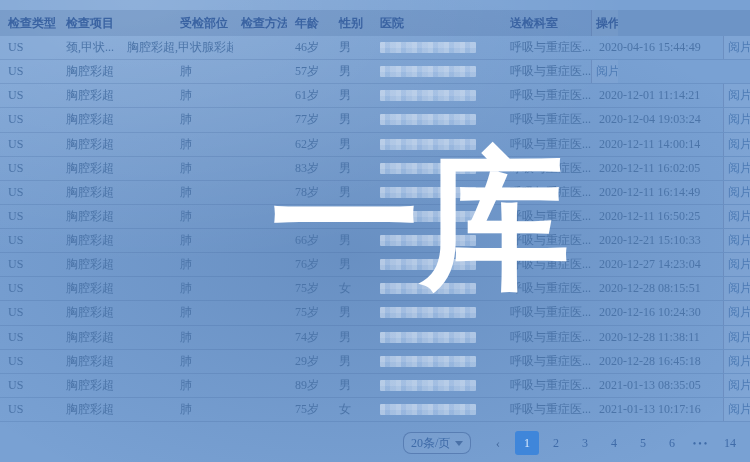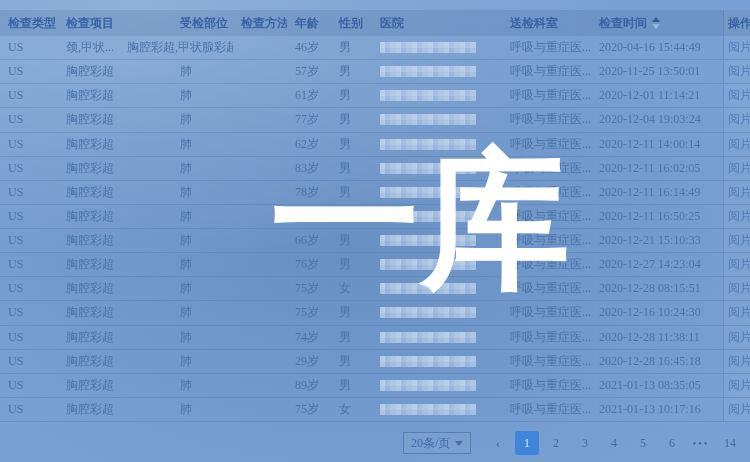--- a/index.html
+++ b/index.html
@@ -46,21 +46,21 @@
     font-size:150px;line-height:1;font-weight:800;color:#ffffff;
     white-space:nowrap;pointer-events:none;margin-left:46px;
   }
   
   .pagination{
     position:absolute;right:8px;bottom:7px;height:24px;
     display:flex;align-items:center;gap:5px;color:#3f6ba8;z-index:6;
   }
   .page-size{
     width:68px;height:22px;box-sizing:border-box;
-    border:1px solid rgba(66,104,160,0.60);border-radius:0;
+    border:1px solid rgba(66,104,160,0.60);border-radius:8px;
     display:flex;align-items:center;justify-content:space-between;
     padding:0 7px;margin-right:10px;background:rgba(255,255,255,0.04);
   }
   .chevron-down{width:0;height:0;border-left:4px solid transparent;border-right:4px solid transparent;border-top:5px solid rgba(66,104,160,0.85);}
   .page-btn{
     min-width:24px;height:24px;box-sizing:border-box;border-radius:3px;
     display:flex;align-items:center;justify-content:center;cursor:pointer;
   }
   .page-btn.active{background:#3f86da;color:#d9e9fb;}
   .prev-btn{font-size:13px;color:#44699c;}
@@ -97,27 +97,20 @@
 
   </div>
       <div class="cell c6">
     <span>医院</span>
 
   </div>
       <div class="cell c7">
     <span>送检科室</span>
 
   </div>
-      <div class="cell c8">
-    <span>检查时间</span>
-    <span class="sort-icon">
-      <span class="caret caret-up"></span>
-      <span class="caret caret-down"></span>
-    </span>
-  </div>
       <div class="cell c9">
     <span>操作</span>
 
   </div>
     </div>
 
   <div class="table-body">
       <div class="row">
     <div class="cell c0">US</div>
     <div class="cell c2">颈,甲状...</div>
@@ -138,21 +131,20 @@
     <div class="cell c0">US</div>
     <div class="cell c1">胸腔彩超</div>
     <div class="cell c2">肺</div>
     <div class="cell c3"></div>
     <div class="cell c4">57岁</div>
     <div class="cell c5">男</div>
     <div class="cell c6">
       <span class="redact"></span>
     </div>
     <div class="cell c7">呼吸与重症医...</div>
-    <div class="cell c8">2020-11-25 13:50:01</div>
     <div class="cell c9">
       <span class="action-link">阅片</span>
     </div>
   </div>
       <div class="row">
     <div class="cell c0">US</div>
     <div class="cell c1">胸腔彩超</div>
     <div class="cell c2">肺</div>
     <div class="cell c3"></div>
     <div class="cell c4">61岁</div>

